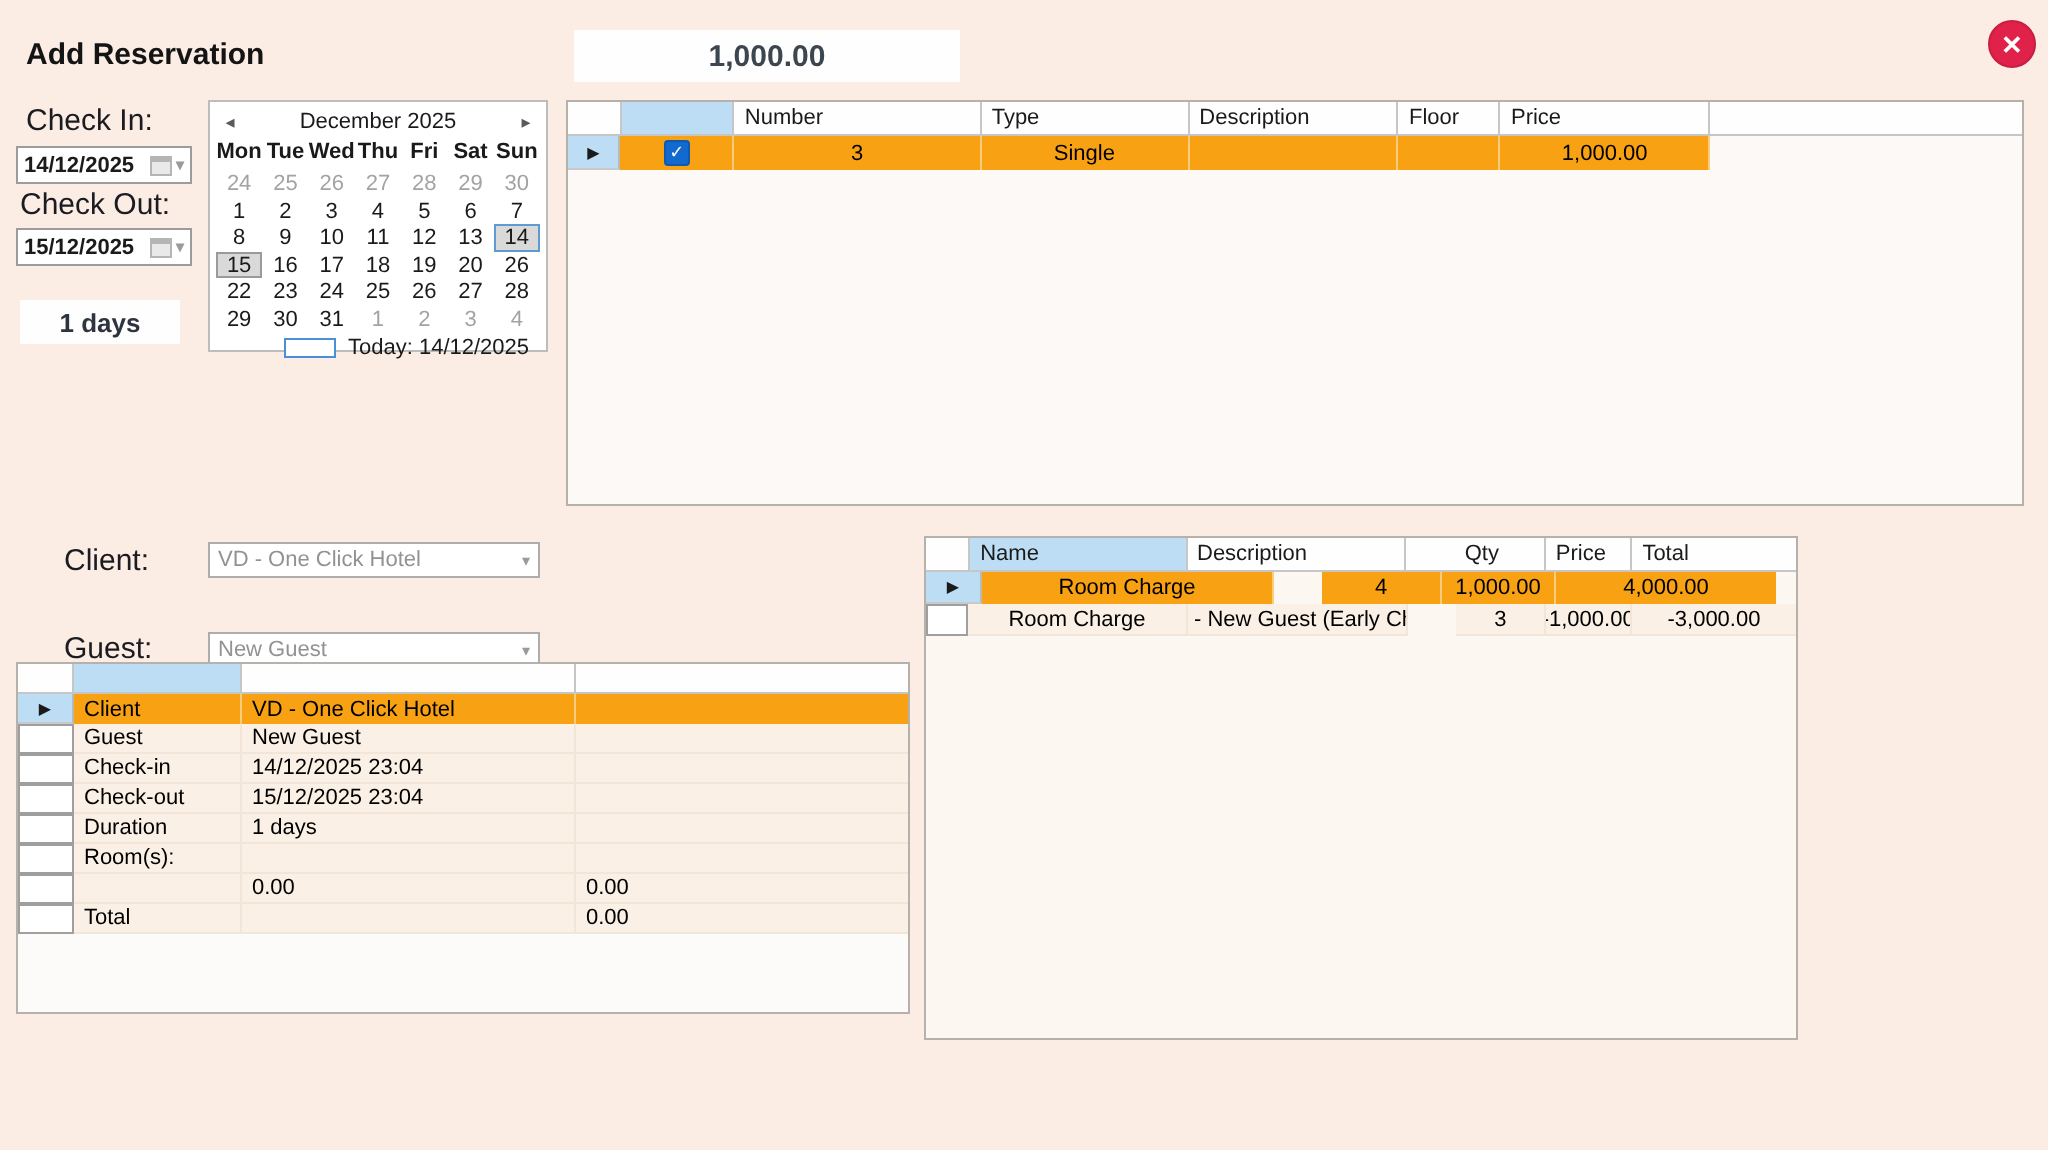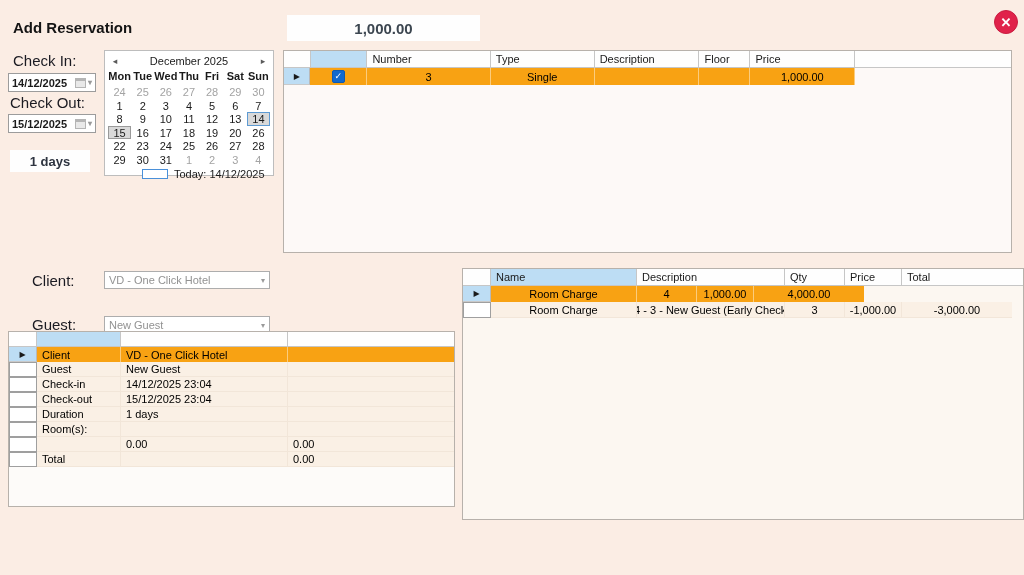--- a/index.html
+++ b/index.html
@@ -88,24 +88,24 @@
   .combo .dd-caret { padding-right:4px; }
 
   
   #summary-table { left:8px; top:331px; width:447px; height:176px; background:#fdfbf9; }
   #summary-table .hdr-row { height:15px; }
   #summary-table .data-row { height:15px; }
   .scol0{width:28px;} .scol1{width:84px;} .scol2{width:167px;} .scol3{width:166px;}
   #summary-table .cell { justify-content:flex-start; padding-left:5px; }
 
   
-  #charges-table { left:462px; top:268px; width:562px; height:252px; background:#fcf7f1; }
+  #charges-table { left:462px; top:268px; width:437px; height:252px; background:#fcf7f1; }
   #charges-table .hdr-row { height:17px; }
   #charges-table .data-row { height:16px; }
-  .ccol0{width:28px;} .ccol1{width:146px;} .ccol2{width:148px;} .ccol3{width:60px;}
+  .ccol0{width:28px;} .ccol1{width:146px;} .ccol2{width:148px;} .ccol3{width:60px;margin-left:24px;}
   .ccol4{width:57px;} .ccol5{width:110px;}
 </style>
 </head>
 <body>
 
 <div class="abs" id="title">Add Reservation</div>
 <div class="abs" id="total-box">1,000.00</div>
 <div class="abs" id="close-btn">
   <span>✕</span>
 </div>

